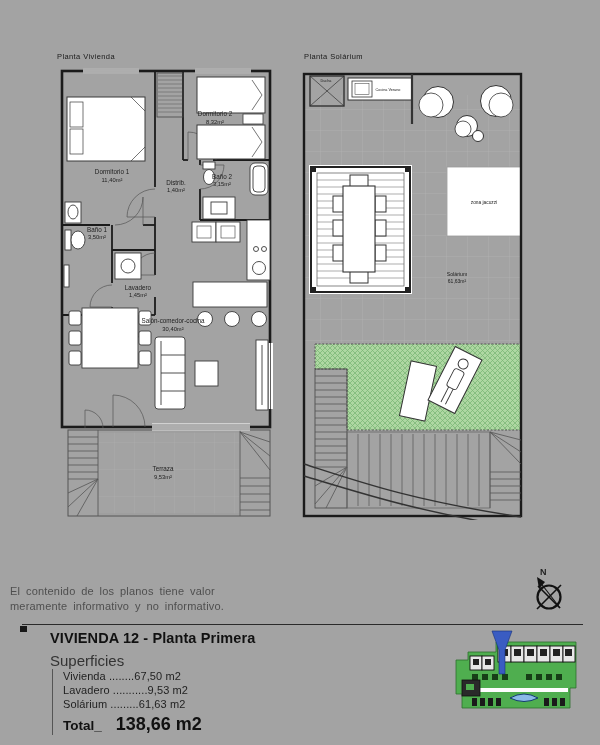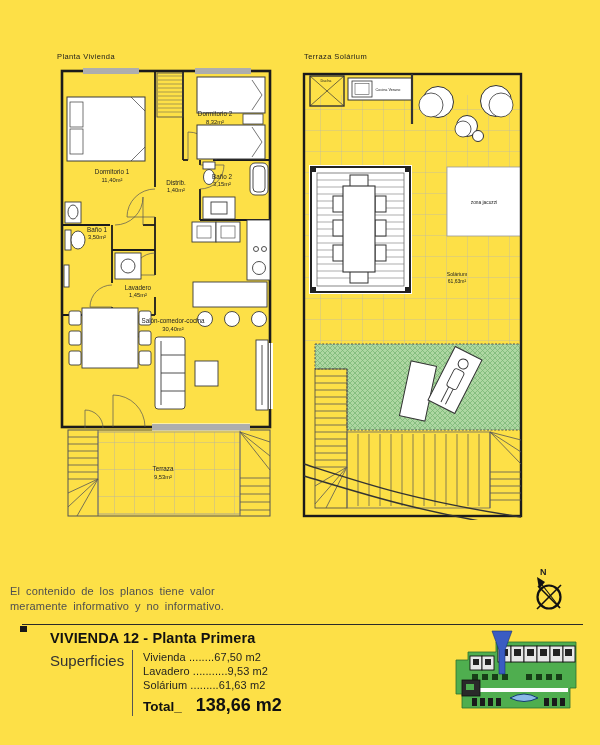--- a/index.html
+++ b/index.html
@@ -1,26 +1,26 @@
 <!DOCTYPE html>
 <html><head>
 <meta charset="utf-8">
 <style>
   html,body{margin:0;padding:0;background:#ffffff;}
-  .page{position:relative;width:600px;height:745px;background:#fde047;overflow:hidden;
+  .page{position:relative;width:600px;height:745px;background:#a3a3a3;overflow:hidden;
         font-family:"Liberation Sans",sans-serif;}
   .plan-label{position:absolute;font-size:7.5px;letter-spacing:.4px;color:#1a1a1a;}
   .plan-svg{position:absolute;}
   .disclaimer{position:absolute;left:10px;top:584px;width:300px;font-size:11px;
         line-height:14.5px;color:#4f4f4f;letter-spacing:.2px;word-spacing:2.5px;}
   .rule{position:absolute;left:22px;top:624px;width:561px;border-top:1.5px solid #2a2a2a;}
   .corner-mark{position:absolute;left:20px;top:626px;width:7px;height:6px;background:#181818;}
   .titleblock{position:absolute;left:22px;top:630px;width:330px;padding-left:8px;margin-left:20px;}
   .tb-title{font-size:14.5px;font-weight:bold;color:#111;letter-spacing:.1px;margin-bottom:4px;}
-  .tb-body{display:flex;align-items:flex-start;}
+  .tb-body{display:flex;align-items:flex-start;flex-direction:column;}
   .tb-super{width:80px;flex-shrink:0;font-size:15px;color:#333;margin-top:2px;}
   .tb-list{border-left:1.3px solid #555;padding-left:10px;margin-left:2px;}
   .tb-row{font-size:11px;color:#1f1f1f;line-height:14px;letter-spacing:.1px;}
   .tb-total{margin-top:3px;font-weight:bold;color:#111;font-size:13.5px;}
   .tb-total-val{font-size:18px;margin-left:14px;}
   .compass-svg{position:absolute;left:527px;top:563px;}
   .siteplan-svg{position:absolute;left:448px;top:630px;}
   .lbl{font-family:"Liberation Sans",sans-serif;fill:#222;}
   text{user-select:none;}
 </style>
@@ -226,21 +226,21 @@
       <text class="lbl" x="42" y="174" font-size="5.8">3,50m²</text>
       <text class="lbl" x="83" y="225" font-size="6.3">Lavadero</text>
       <text class="lbl" x="83" y="232" font-size="5.8">1,45m²</text>
       <text class="lbl" x="118" y="258" font-size="6.3">Salón-comedor-cocina</text>
       <text class="lbl" x="118" y="265.5" font-size="5.8">30,40m²</text>
       <text class="lbl" x="108" y="406" font-size="6.3">Terraza</text>
       <text class="lbl" x="108" y="413.5" font-size="5.8">9,53m²</text>
     </g>
   </svg>
 
-  <div class="plan-label" style="left:304px;top:52px">Terraza Solárium</div>
+  <div class="plan-label" style="left:304px;top:52px">Planta Solárium</div>
 
   <svg class="plan-svg" style="left:300px;top:68px" width="226" height="452" viewBox="0 0 226 452">
     <defs>
       <pattern id="tileR" width="21" height="21" patternUnits="userSpaceOnUse">
         <path d="M21,0 V21 M0,21 H21" stroke="#b3b3b3" stroke-width="0.7" fill="none"></path>
       </pattern>
       <pattern id="grass" width="5" height="5" patternUnits="userSpaceOnUse">
         <rect width="5" height="5" fill="#aed7a2"></rect>
         <path d="M0,5 L5,0 M0,0 L5,5" stroke="#7db877" stroke-width="0.8"></path>
       </pattern>

